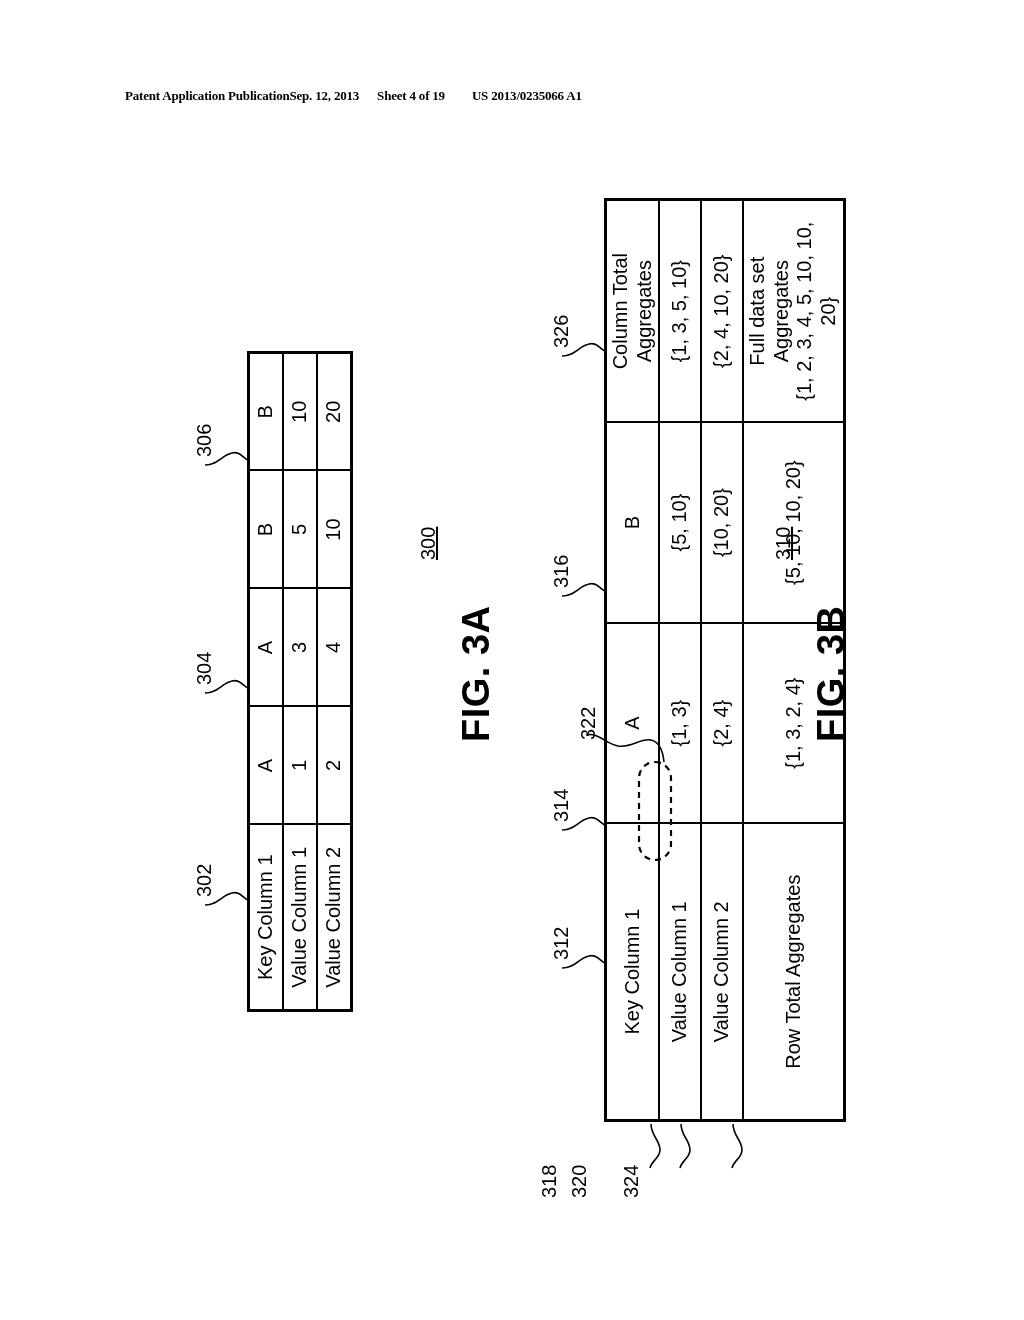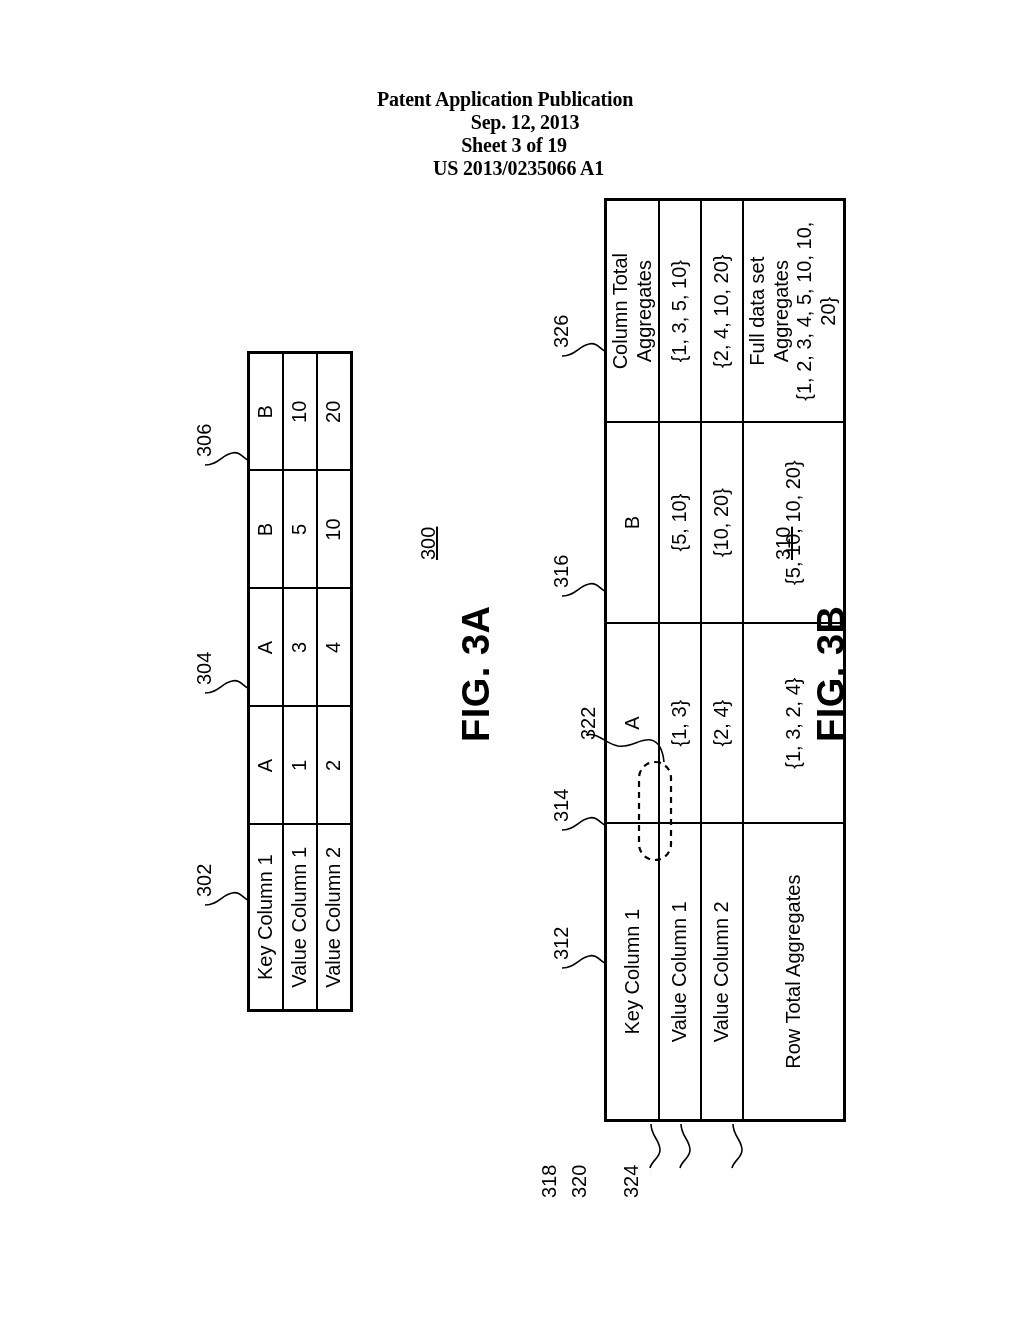--- a/index.html
+++ b/index.html
@@ -20,27 +20,26 @@
   
   #page-header {
     position: absolute;
     top: 88px;
     left: 125px;
     width: 760px;
     display: flex;
     align-items: center;
     font-family: "Liberation Serif", serif;
     font-weight: bold;
-    font-size: 20px;
+    font-size: 13px;
     letter-spacing: -0.2px;
     white-space: nowrap;
-    flex-direction: column;
   }
   #page-header .hdr-pub   { }
-  #page-header .hdr-date  { margin-left: 40px; }
+  #page-header .hdr-date  { }
   #page-header .hdr-sheet { margin-left: 18px; }
   #page-header .hdr-num   { margin-left: 27px; }
 
   
   .rot-wrap {
     position: absolute;
     transform-origin: 0 0;
   }
   
   .rot90 {
@@ -132,21 +131,21 @@
     stroke-width: 2.2;
     stroke-dasharray: 6 5;
   }
 </style>
 </head>
 <body>
 
 <div id="page-header">
   <span class="hdr-pub">Patent Application Publication</span>
   <span class="hdr-date">Sep. 12, 2013</span>
-  <span class="hdr-sheet">Sheet 3 of 19</span>
+  <span class="hdr-sheet">Sheet 4 of 19</span>
   <span class="hdr-num">US 2013/0235066 A1</span>
 </div>
 
 <div class="rot-wrap rot90" style="left:247px; top:1012px;">
   <table class="fig-table" id="fig3a-table">
     <colgroup>
       <col class="c-key">
         <col class="c-r">
         <col class="c-r">
         <col class="c-r">

